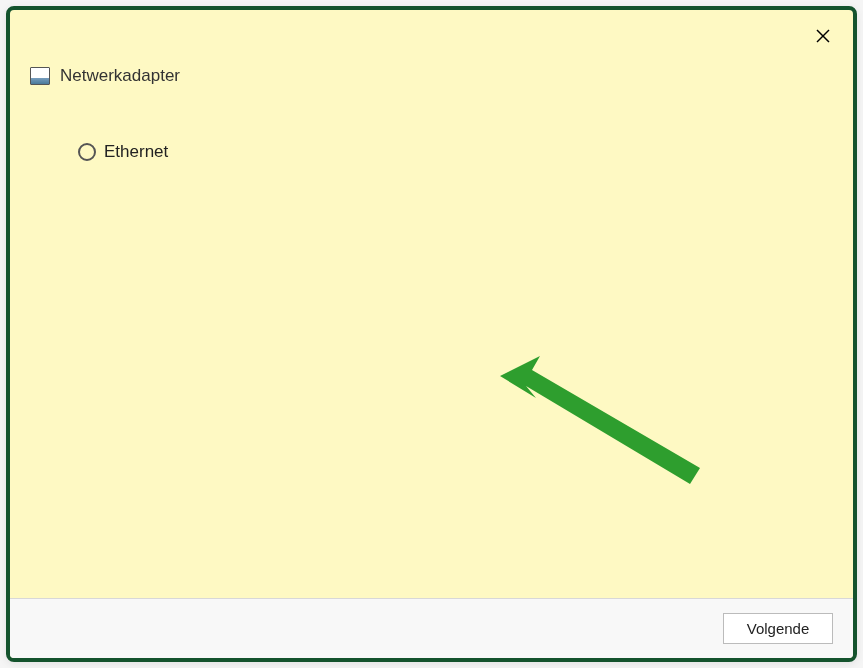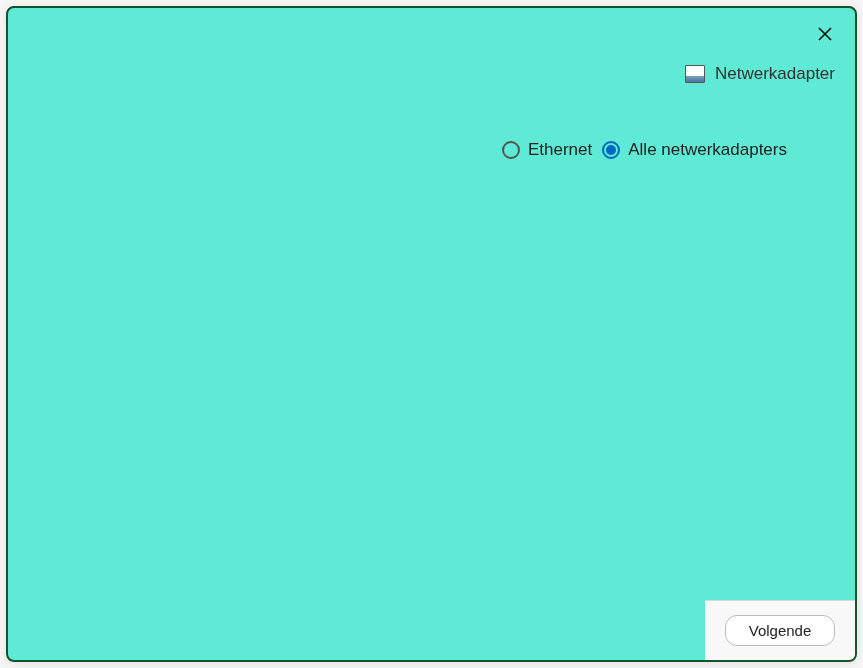--- a/index.html
+++ b/index.html
@@ -13,28 +13,27 @@
       width: 863px;
       height: 668px;
       position: relative;
     }
     .dialog {
       position: absolute;
       top: 6px;
       left: 6px;
       right: 6px;
       bottom: 6px;
-      background: #5eead4;
-      border: 2px solid #14532d;
+      background: #fef9c3;
+      border: 4px solid #14532d;
       border-radius: 8px;
       box-shadow: 0 2px 8px rgba(0,0,0,0.08);
       display: flex;
       flex-direction: column;
       overflow: hidden;
-      align-items: flex-end;
     }
     .close-btn {
       position: absolute;
       top: 14px;
       right: 18px;
       width: 24px;
       height: 24px;
       cursor: pointer;
       display: flex;
       align-items: center;
@@ -76,21 +75,21 @@
       font-weight: 400;
       margin-bottom: 30px;
     }
     .instruction {
       font-size: 17px;
       color: #222;
       margin-bottom: 80px;
     }
     .radio-group {
       display: flex;
-      flex-direction: row;
+      flex-direction: column;
       gap: 10px;
     }
     .radio-item {
       display: flex;
       align-items: center;
       gap: 8px;
       cursor: pointer;
     }
     .radio-circle {
       width: 18px;
@@ -133,21 +132,21 @@
       justify-content: flex-end;
       gap: 12px;
     }
     .btn {
       min-width: 110px;
       padding: 6px 20px;
       font-size: 15px;
       font-family: inherit;
       background: #ffffff;
       border: 1px solid #bbb;
-      border-radius: 12px;
+      border-radius: 0;
       cursor: pointer;
       color: #222;
     }
   </style>
 </head>
 <body>
 
 <div class="dialog">
 
   <div class="close-btn">
@@ -162,26 +161,20 @@
     <div class="header-title">Netwerkadapter</div>
   </div>
 
   <div class="content">
 
     <div class="radio-group">
       <label class="radio-item">
         <span class="radio-circle"></span>
         <span class="radio-label">Ethernet</span>
       </label>
-      <label class="radio-item">
-        <span class="radio-circle selected">
-            <span class="radio-dot"></span>
-          </span>
-        <span class="radio-label">Alle netwerkadapters</span>
-      </label>
     </div>
 
     <div class="arrow-annotation">
       <svg width="220" height="130" viewBox="0 0 220 130">
         <defs>
           <marker id="arrowhead" markerWidth="12" markerHeight="12" refX="2" refY="6" orient="auto">
             <polygon points="0 6, 12 0, 9 6, 12 12" fill="#2e9e2e"></polygon>
           </marker>
         </defs>
         <polygon points="0 20, 40 0, 32 14, 200 112, 190 128, 26 30, 36 42" fill="#2e9e2e"></polygon>

